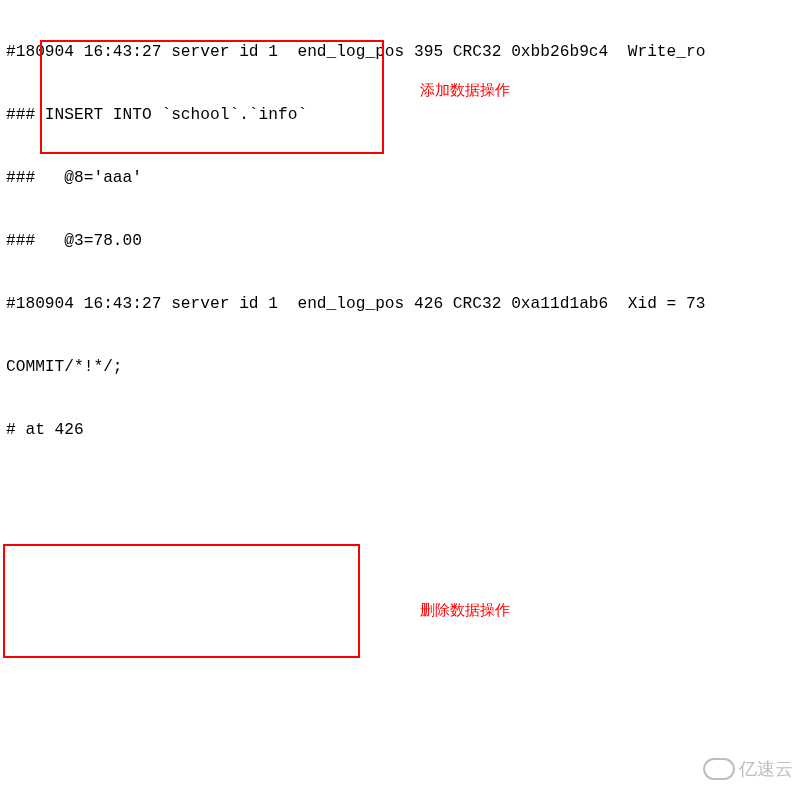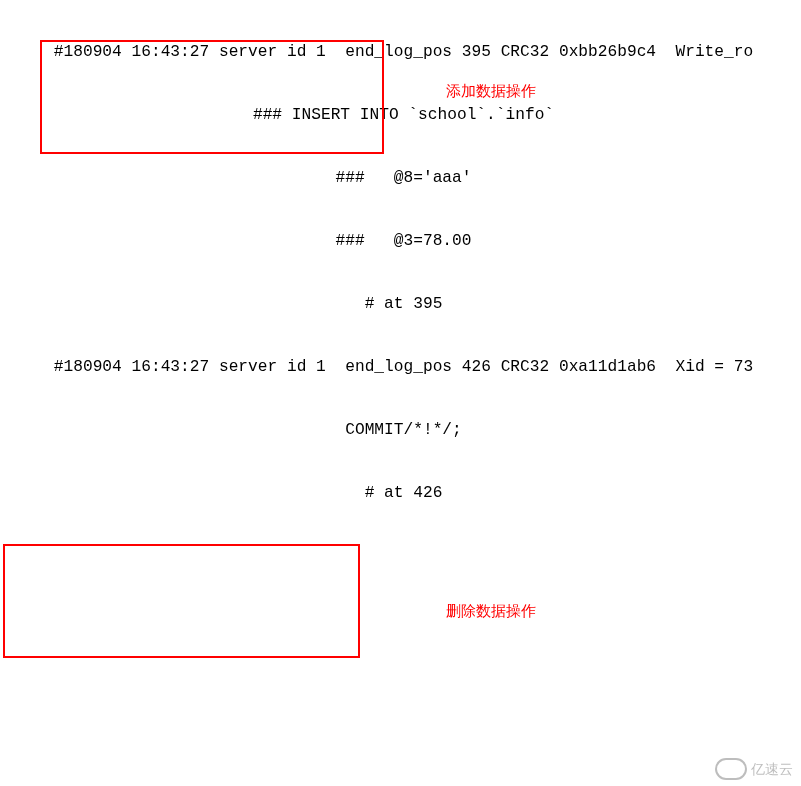--- a/index.html
+++ b/index.html
@@ -11,71 +11,68 @@
   .wrap {
     position: relative;
     width: 801px;
     height: 786px;
     font-family: "Consolas", "Menlo", "Courier New", monospace;
     font-size: 16.2px;
     line-height: 21px;
     color: #000000;
     white-space: pre;
     overflow: hidden;
-    text-align: center;
   }
   .line {
     display: block;
     padding-left: 6px;
   }
   .box {
     position: absolute;
     border: 2px solid #ff0000;
     background: transparent;
     pointer-events: none;
   }
   .anno {
     position: absolute;
     color: #ff0000;
-    font-family: Liberation Sans, sans-serif;
+    font-family: Liberation Serif, serif;
     font-size: 15px;
     white-space: nowrap;
-    margin-left: 26px;
   }
   .watermark {
     position: absolute;
     right: 8px;
     bottom: 6px;
     display: flex;
     align-items: center;
     gap: 4px;
     opacity: 0.55;
   }
   .watermark .cloud {
     width: 28px;
     height: 18px;
     border: 2px solid #888;
     border-radius: 12px;
     position: relative;
   }
   .watermark .txt {
     font-family: "Microsoft YaHei", sans-serif;
-    font-size: 14px;
+    font-size: 18px;
     color: #888;
   }
 </style>
 </head>
 <body>
 
 <div class="wrap">
   <span class="line">#180904 16:43:27 server id 1  end_log_pos 395 CRC32 0xbb26b9c4  Write_ro</span>
   <span class="line">### INSERT INTO `school`.`info`</span>
   <span class="line">###   @8='aaa'</span>
   <span class="line">###   @3=78.00</span>
-  <span class="line"># at 395</span>
   <span class="line">#180904 16:43:27 server id 1  end_log_pos 426 CRC32 0xa11d1ab6  Xid = 73</span>
   <span class="line">COMMIT/*!*/;</span>
   <span class="line"># at 426</span>
   
   
   
   
   
   
   

